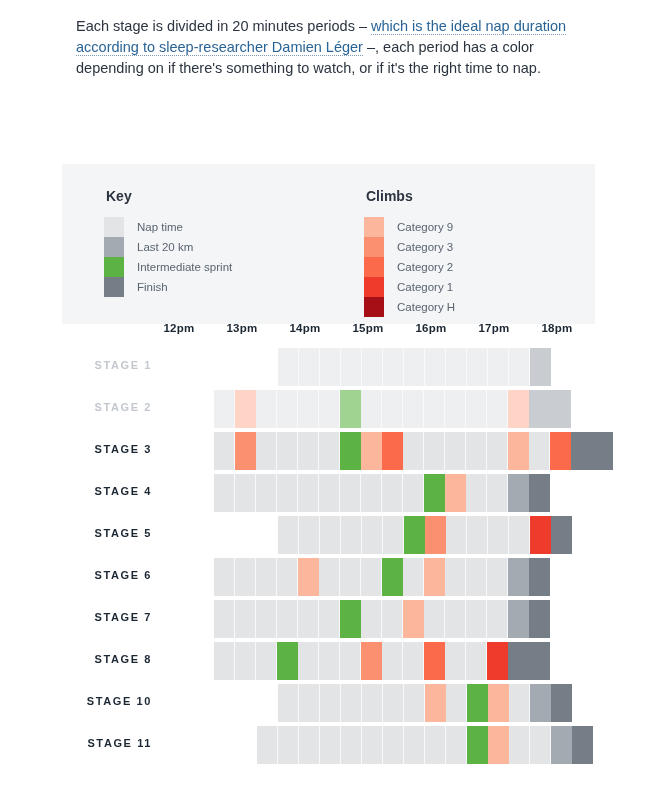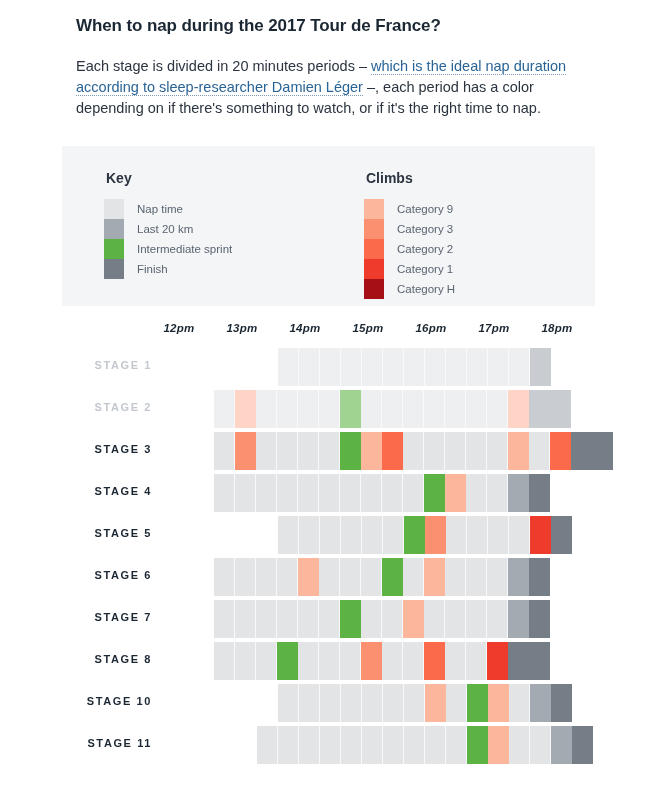--- a/index.html
+++ b/index.html
@@ -33,21 +33,21 @@
     color: #2a6496;
     text-decoration: none;
     border-bottom: 1px dotted #7d9ab5;
     cursor: pointer;
   }
 
   
   #legend-panel {
     position: absolute;
     left: 62px;
-    top: 146px;
+    top: 164px;
     width: 533px;
     height: 160px;
     background: #f4f5f7;
   }
   .legend-group { position: absolute; top: 24px; }
   #legend-group-key { left: 42px; }
   #legend-group-climbs { left: 302px; }
   .legend-title {
     font-size: 14px;
     font-weight: bold;
@@ -75,21 +75,20 @@
   #time-axis { position: absolute; left: 0; top: 0; width: 660px; height: 24px; }
   .axis-tick-label {
     position: absolute;
     top: 0;
     font-size: 11.5px;
     font-weight: bold;
     color: #1b2733;
     transform: translateX(-50%);
     white-space: nowrap;
     letter-spacing: 0.3px;
-    font-style: italic;
   }
   #stage-rows { position: absolute; left: 0; top: 24px; width: 660px; }
   .stage-row { position: relative; height: 42px; }
   .stage-label {
     position: absolute;
     right: 508px;
     top: 13px;
     font-size: 11px;
     font-weight: bold;
     color: #1b2733;
@@ -100,21 +99,20 @@
   .stage-row.dimmed .stage-label { color: #c3c8ce; }
   .stage-row.dimmed .stage-track { opacity: 0.58; }
   .stage-track { position: absolute; top: 2px; height: 38px; }
   .cell { position: absolute; top: 0; height: 38px; }
   .cell.gridline { border-right: 1px solid #f7f8f9; }
 </style>
 </head>
 <body>
 
 <div id="article-header">
-  <h1 id="page-title">When to nap during the 2017 Tour de France?</h1>
   <p id="intro-paragraph"><span>Each stage is divided in 20 minutes periods – </span><a class="inline-link">which is the ideal nap duration according to sleep-researcher Damien Léger</a><span> –, each period has a color depending on if there's something to watch, or if it's the right time to nap.</span></p>
 </div>
 
 <div id="legend-panel">
   <div class="legend-group" id="legend-group-key">
     <div class="legend-title">Key</div>
     <div id="key-items">
         <div class="legend-row">
           <span class="legend-swatch" style="background: rgb(226, 228, 230);"></span>
           <span class="legend-label">Nap time</span>

